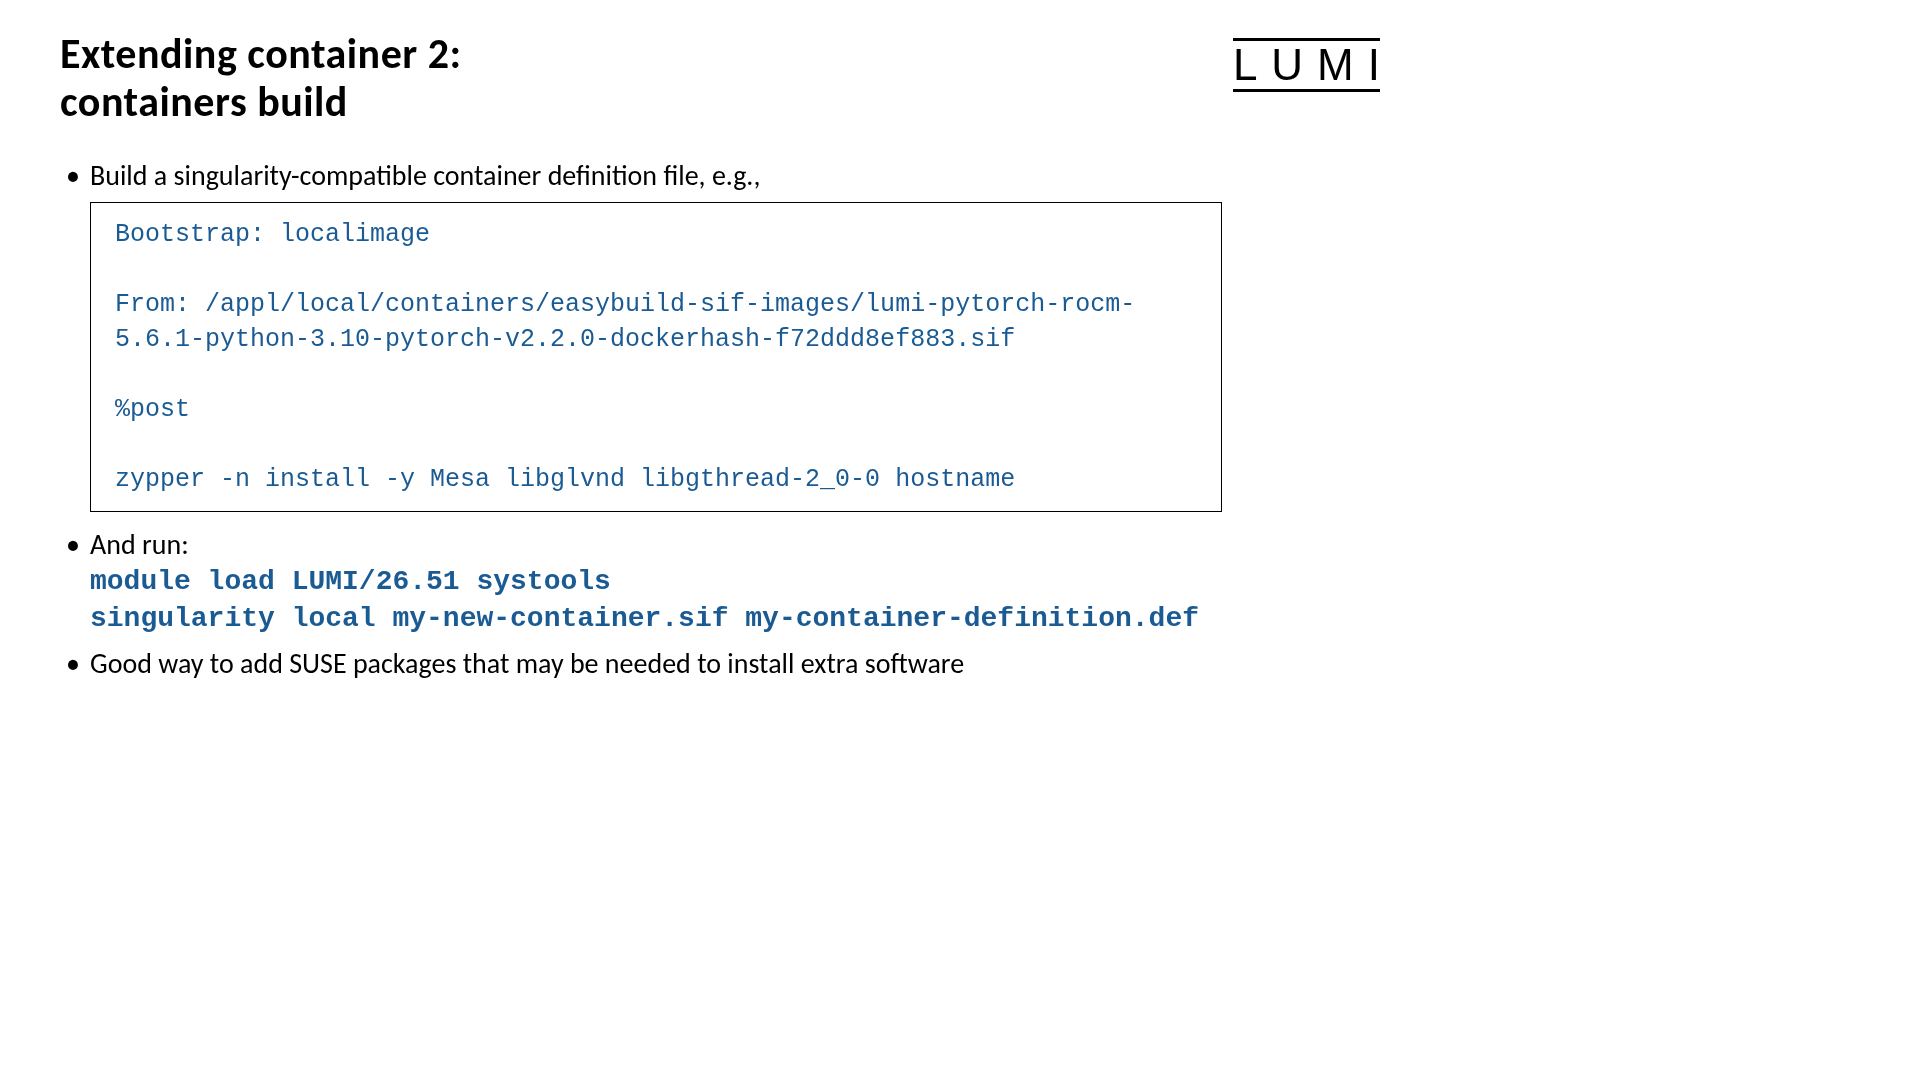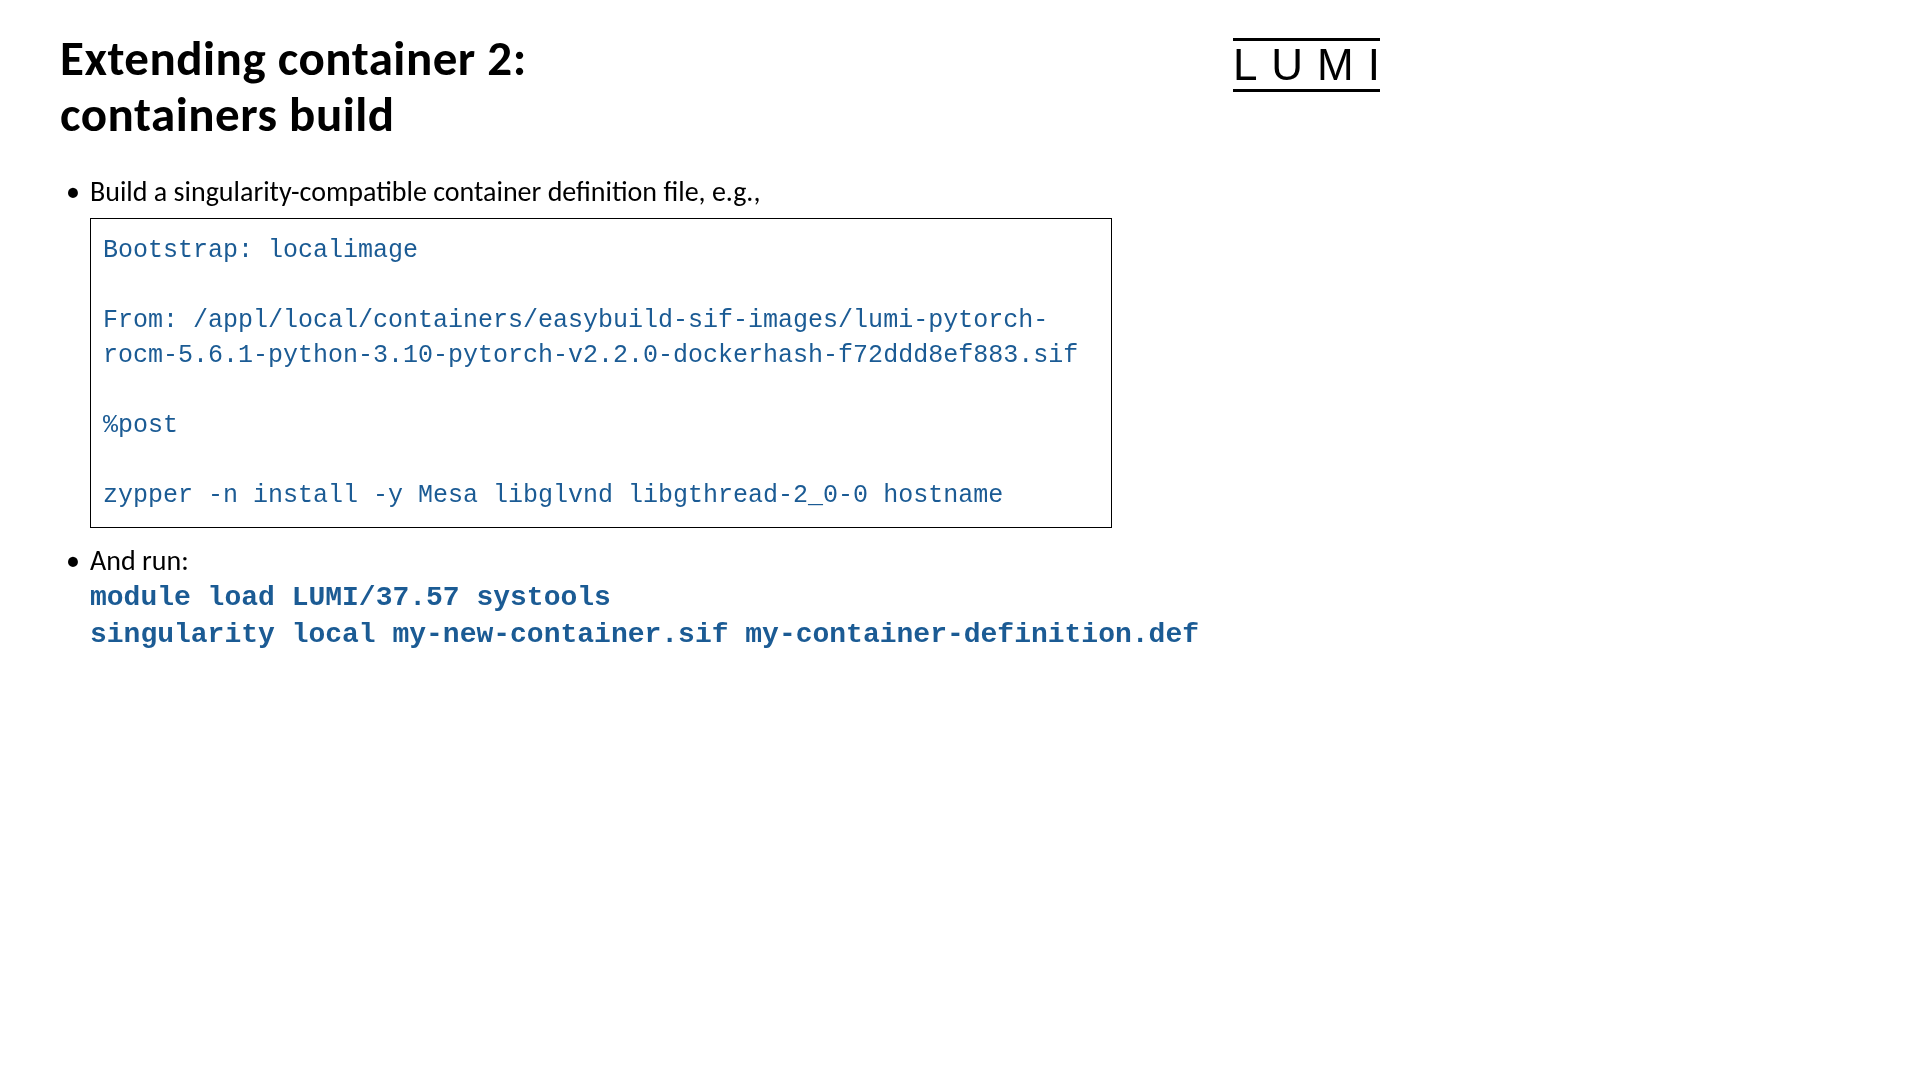--- a/index.html
+++ b/index.html
@@ -16,21 +16,21 @@
       padding: 30px 60px 30px 60px;
       position: relative;
     }
     .header {
       display: flex;
       justify-content: space-between;
       align-items: flex-start;
       margin-bottom: 30px;
     }
     .title {
-      font-size: 49px;
+      font-size: 42px;
       font-weight: 700;
       line-height: 1.15;
       letter-spacing: 0.5px;
       color: #000;
     }
     .logo {
       font-size: 44px;
       font-weight: 400;
       letter-spacing: 14px;
       font-family: "Arial", sans-serif;
@@ -62,22 +62,22 @@
       content: "•";
       position: absolute;
       left: 6px;
       top: 0;
       font-size: 28px;
       color: #000;
     }
     .codebox {
       border: 1.5px solid #000;
       margin: 6px 8px 14px 30px;
-      padding: 14px 12px;
-      width: 1022px;
+      padding: 14px 24px;
+      width: 1132px;
       font-family: Consolas, "Courier New", monospace;
       font-size: 25px;
       line-height: 1.4;
       color: #1b5b94;
       white-space: pre-wrap;
     }
     .cmdline {
       font-family: Consolas, "Courier New", monospace;
       font-size: 28px;
       font-weight: 700;
@@ -114,16 +114,19 @@
 
 From: /appl/local/containers/easybuild-sif-images/lumi-pytorch-rocm-5.6.1-python-3.10-pytorch-v2.2.0-dockerhash-f72ddd8ef883.sif
 
 %post
 
 zypper -n install -y Mesa libglvnd libgthread-2_0-0 hostname</div>
 
 <ul class="bullets">
   <li>
     <span class="li-text">And run:</span><br>
-    <span class="cmdline">module load LUMI/37.57 systools</span>
+    <span class="cmdline">module load LUMI/26.51 systools</span>
     <span class="cmdline">singularity local my-new-container.sif my-container-definition.def</span>
+  </li>
+  <li>
+    <span class="li-text">Good way to add SUSE packages that may be needed to install extra software</span>
   </li>
 </ul>
 
 </body></html>

